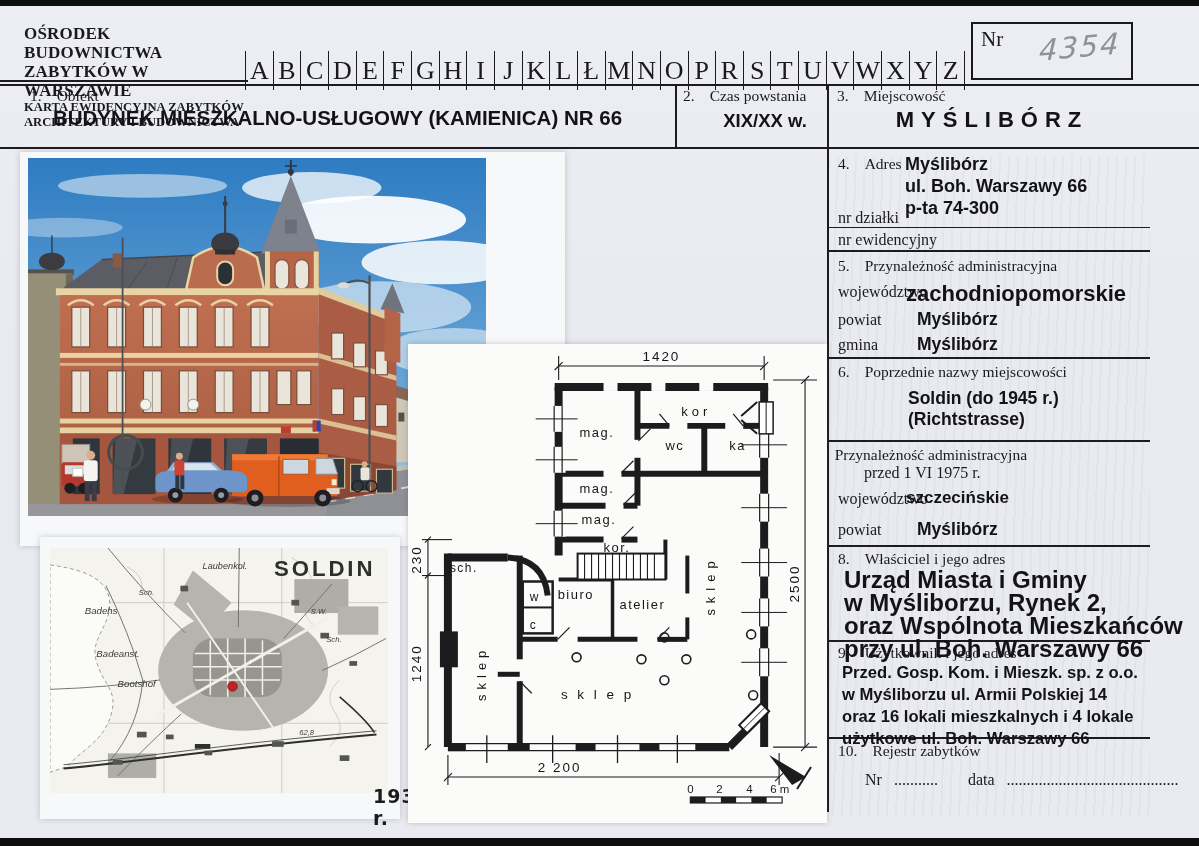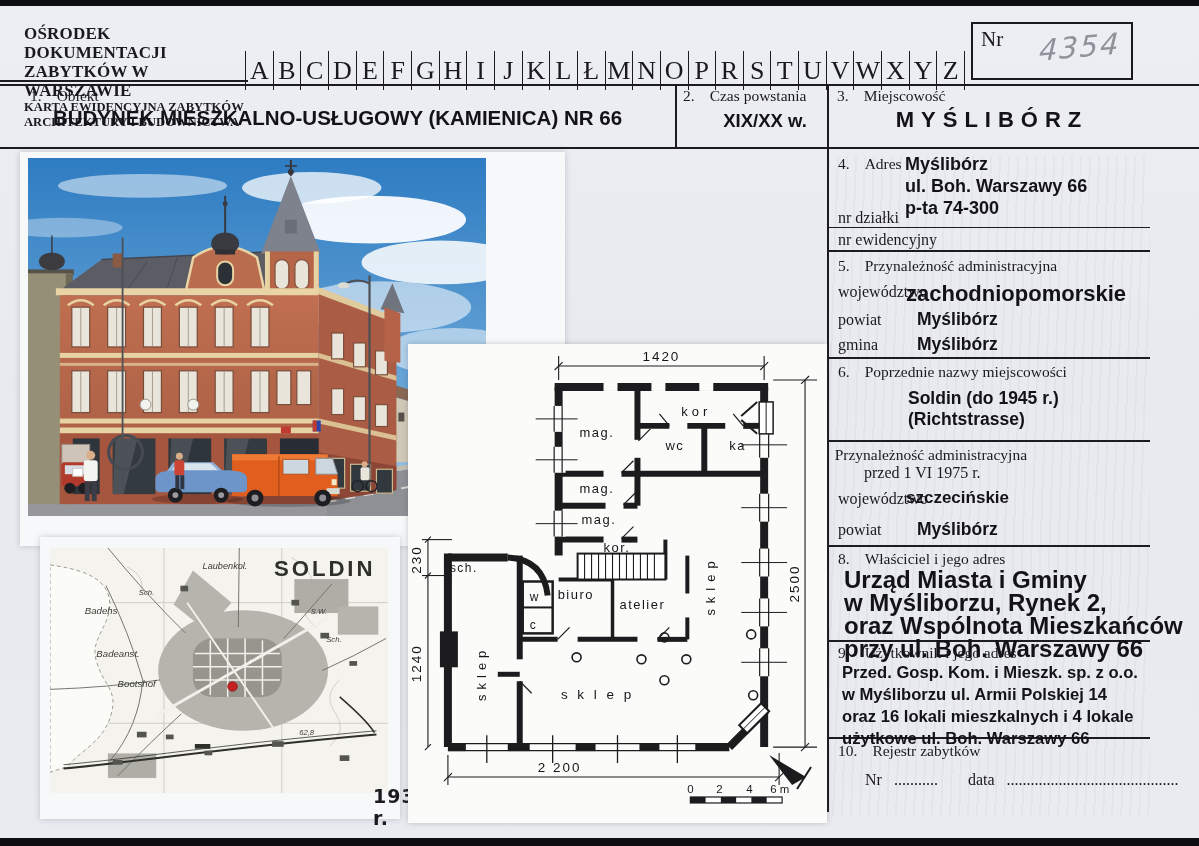--- a/index.html
+++ b/index.html
@@ -41,21 +41,21 @@
 </style>
 </head>
 <body>
 
 <div class="edge" style="left:0;top:0;width:1199px;height:6px;"></div>
 <div class="edge" style="left:0;top:838px;width:1199px;height:8px;"></div>
 
 <div class="card">
 
   <div class="org">
-    <div class="big">OŚRODEK DOKUMENTACJI</div>
+    <div class="big">OŚRODEK BUDOWNICTWA</div>
     <div class="big">ZABYTKÓW W WARSZAWIE</div>
     <div class="small">KARTA EWIDENCYJNA ZABYTKÓW</div>
     <div class="small">ARCHITEKTURY I BUDOWNICTWA</div>
   </div>
 
   <div class="alpha">
     <span class="acell">A</span>
     <span class="acell">B</span>
     <span class="acell">C</span>
     <span class="acell">D</span>

